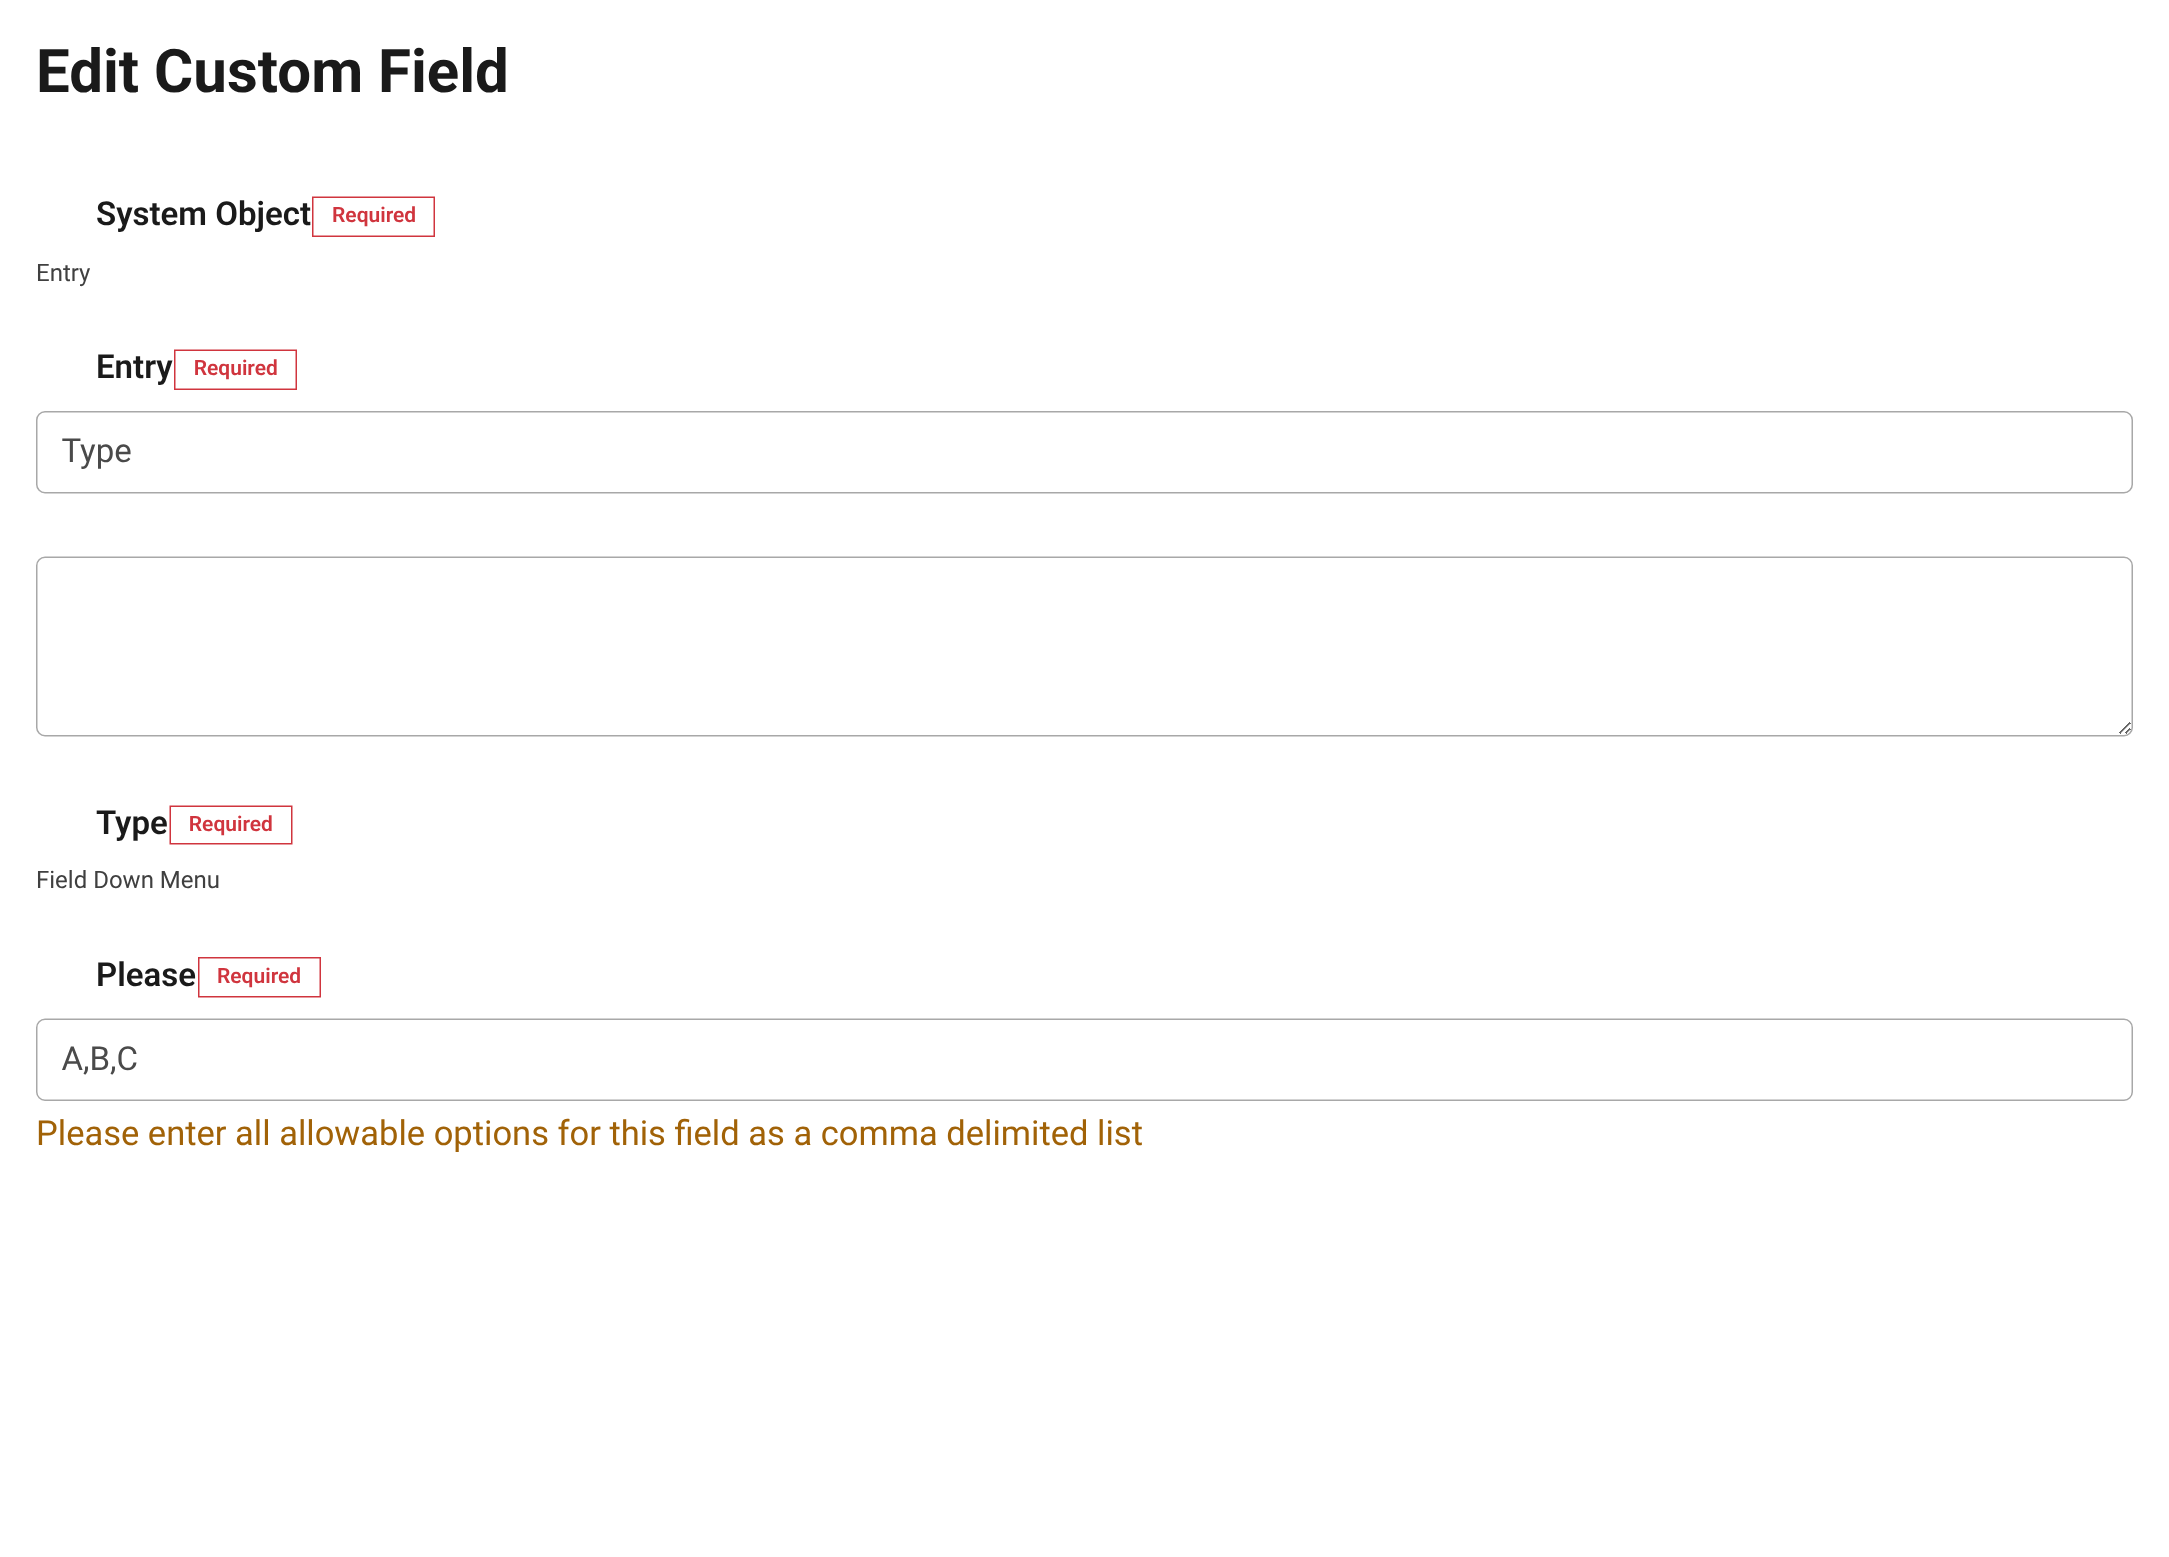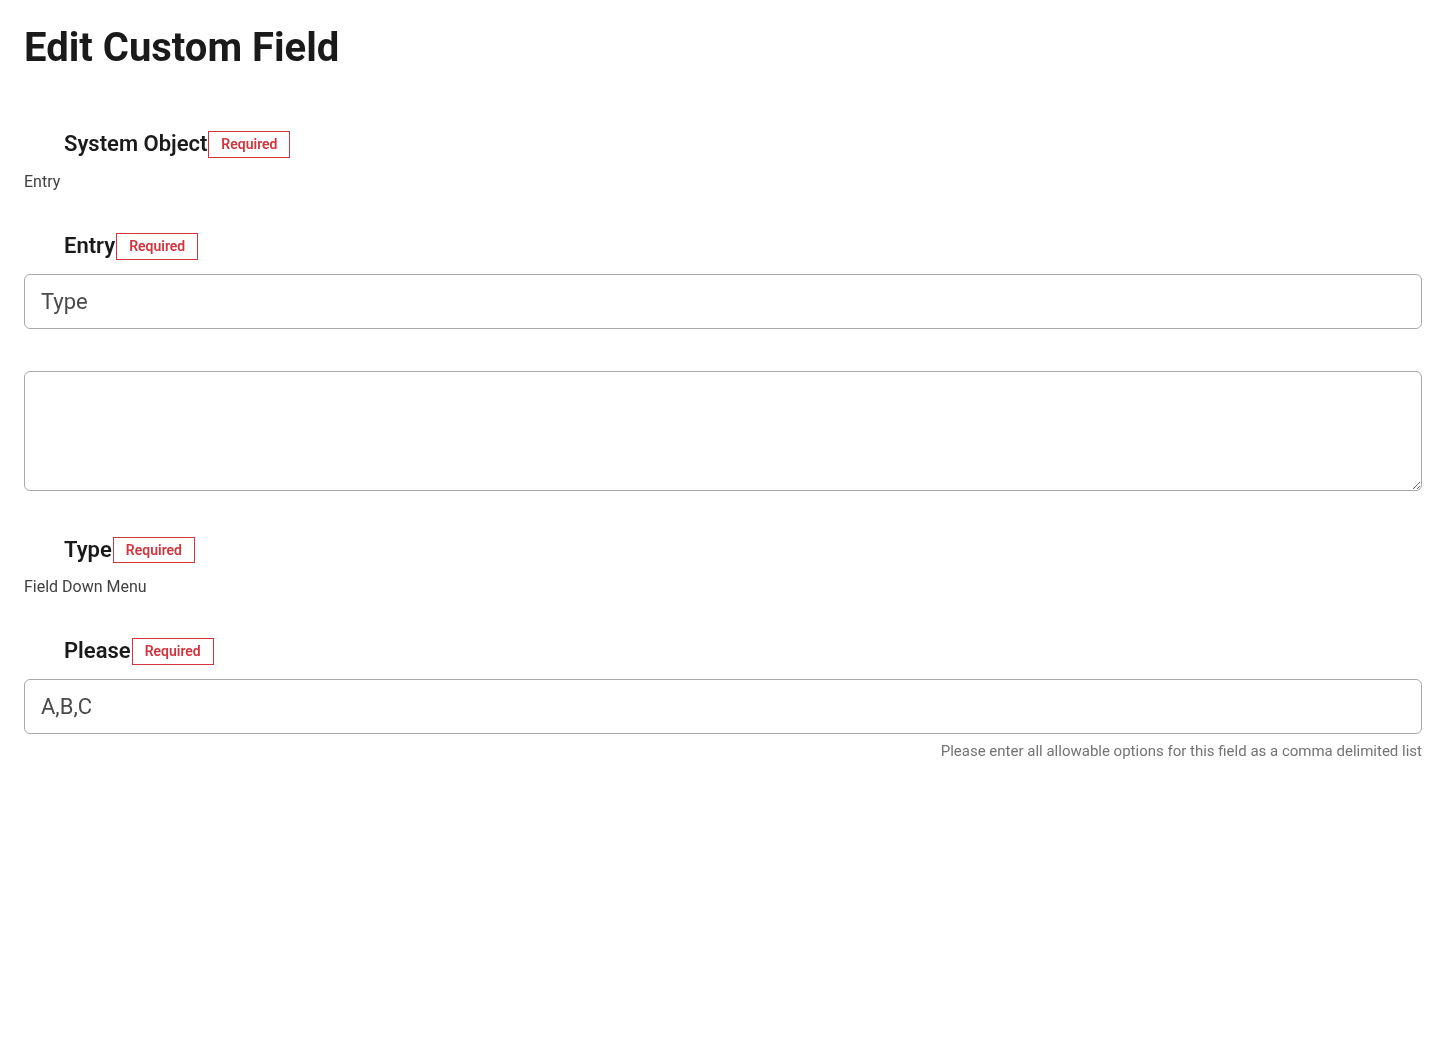--- a/index.html
+++ b/index.html
@@ -65,25 +65,24 @@
       font-weight: 400;
       color: #4a4a4a;
       padding: 14px 16px;
       border: 1px solid #a8a8a8;
       border-radius: 6px;
       font-family: inherit;
       resize: vertical;
       background: #ffffff;
     }
     .help-text {
-      font-size: 15px;
+      font-size: 23px;
       font-weight: 400;
-      color: #737373;
+      color: #a16207;
       margin-top: 8px;
-      text-align: right;
     }
   </style>
 </head>
 <body>
 
 <h1 class="page-title">Edit Custom Field</h1>
 
 <div class="field-group">
   <div class="label-row">
     <span class="field-label">System Object</span>

